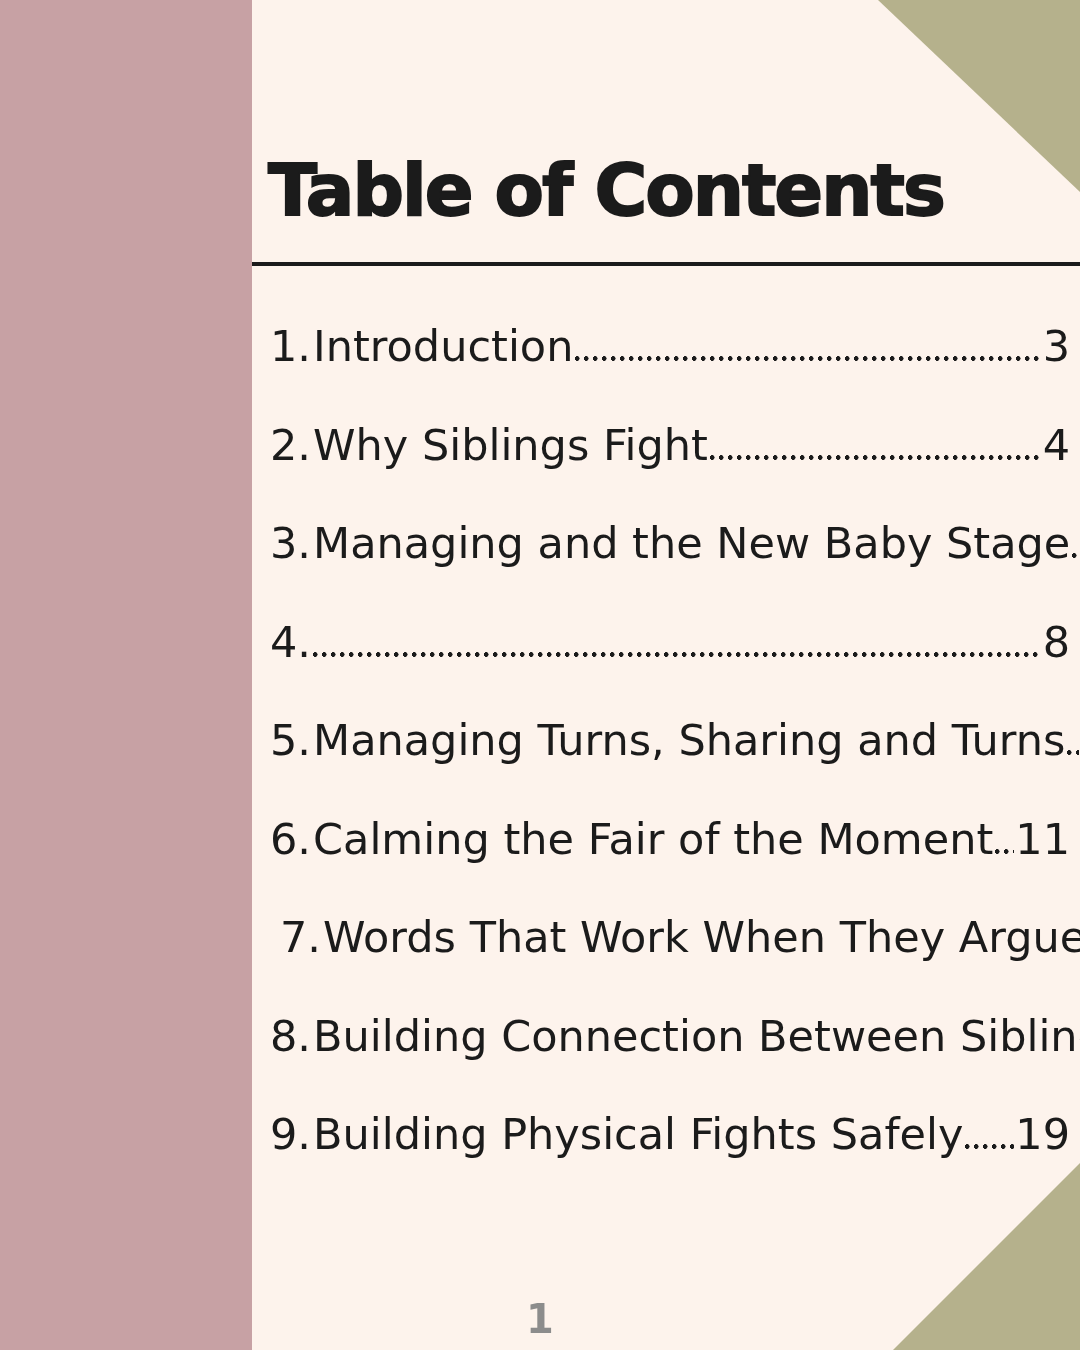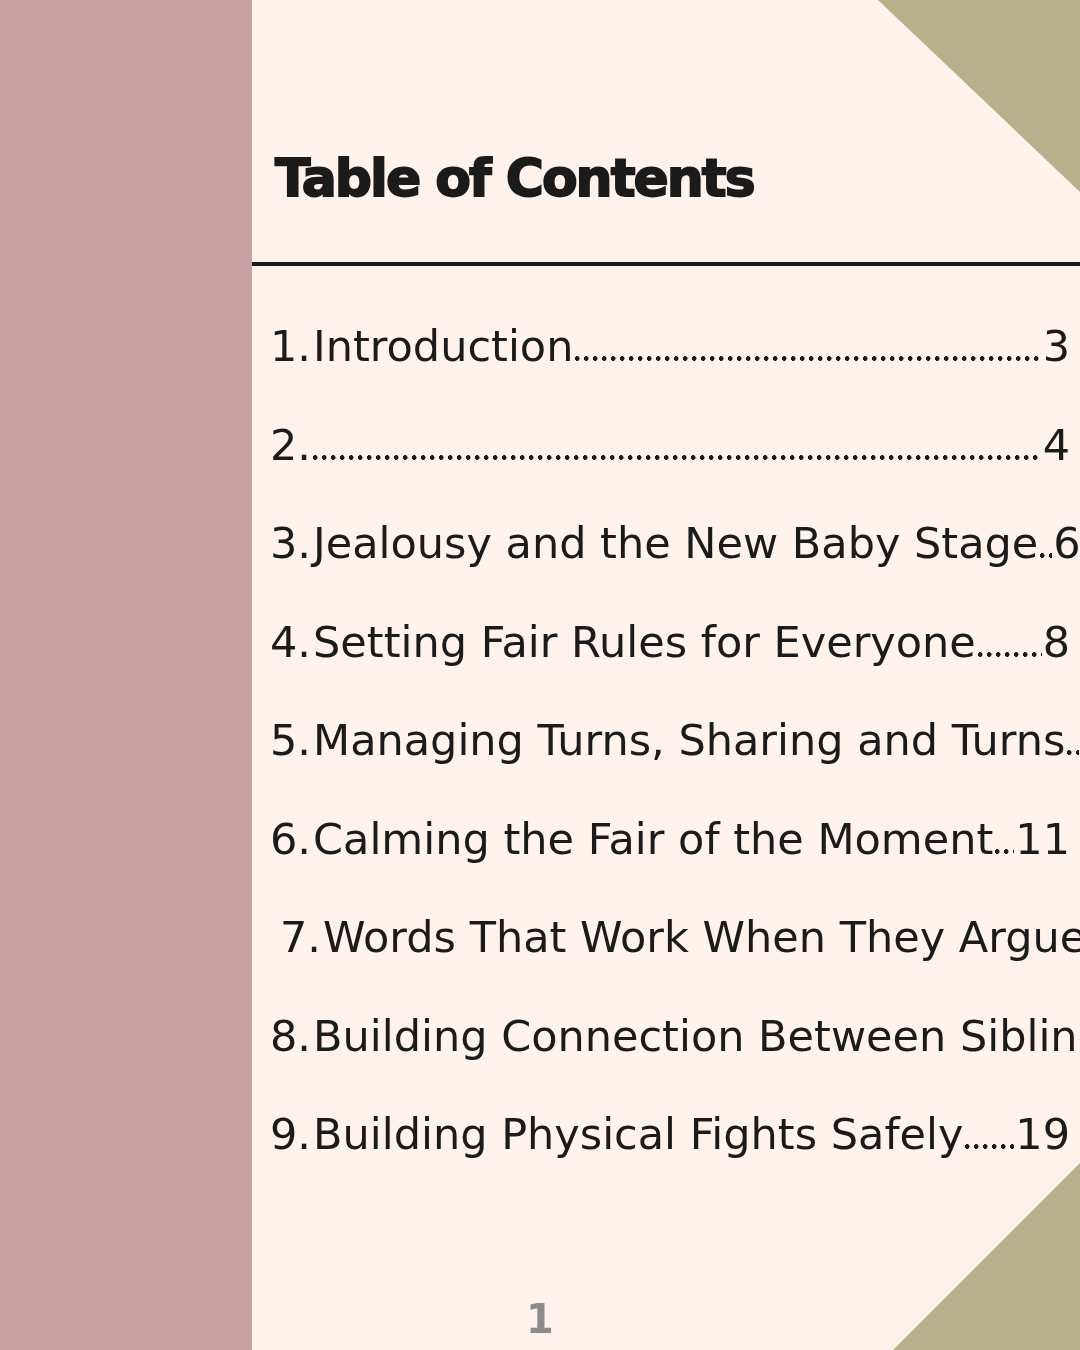--- a/index.html
+++ b/index.html
@@ -33,22 +33,22 @@
     width: 202px; height: 192px;
     clip-path: polygon(0 0, 100% 0, 100% 100%);
   }
   .tri-bottom-right {
     bottom: 0; right: 0;
     width: 187px; height: 187px;
     clip-path: polygon(100% 0, 100% 100%, 0 100%);
   }
   .title {
     position: absolute;
-    left: 275px; top: 148px;
-    font-size: 52px;
+    left: 268px; top: 148px;
+    font-size: 72px;
     font-weight: bold;
     letter-spacing: -2px;
     white-space: nowrap;
     -webkit-text-stroke: 1.8px var(--text);
     color: var(--text);
   }
   .divider {
     position: absolute;
     left: 252px; right: 0;
     top: 262px; height: 4px;
@@ -104,34 +104,34 @@
 <div class="toc-list" id="toc-list">
   <div class="toc-row">
     <span class="toc-num">1.</span>
     <span class="toc-label">Introduction</span>
     <span class="toc-dots"></span>
     <span class="toc-page">3</span>
   </div>
 
   <div class="toc-row">
     <span class="toc-num">2.</span>
+    <span class="toc-label">Why Siblings Fight</span>
     <span class="toc-dots"></span>
     <span class="toc-page">4</span>
   </div>
 
   <div class="toc-row">
     <span class="toc-num">3.</span>
-    <span class="toc-label">Jealousy and the New Baby Stage</span>
+    <span class="toc-label">Managing and the New Baby Stage</span>
     <span class="toc-dots"></span>
     <span class="toc-page">6</span>
   </div>
 
   <div class="toc-row">
     <span class="toc-num">4.</span>
-    <span class="toc-label">Setting Fair Rules for Everyone</span>
     <span class="toc-dots"></span>
     <span class="toc-page">8</span>
   </div>
 
   <div class="toc-row">
     <span class="toc-num">5.</span>
     <span class="toc-label">Managing Turns, Sharing and Turns</span>
     <span class="toc-dots"></span>
     <span class="toc-page">9</span>
   </div>

